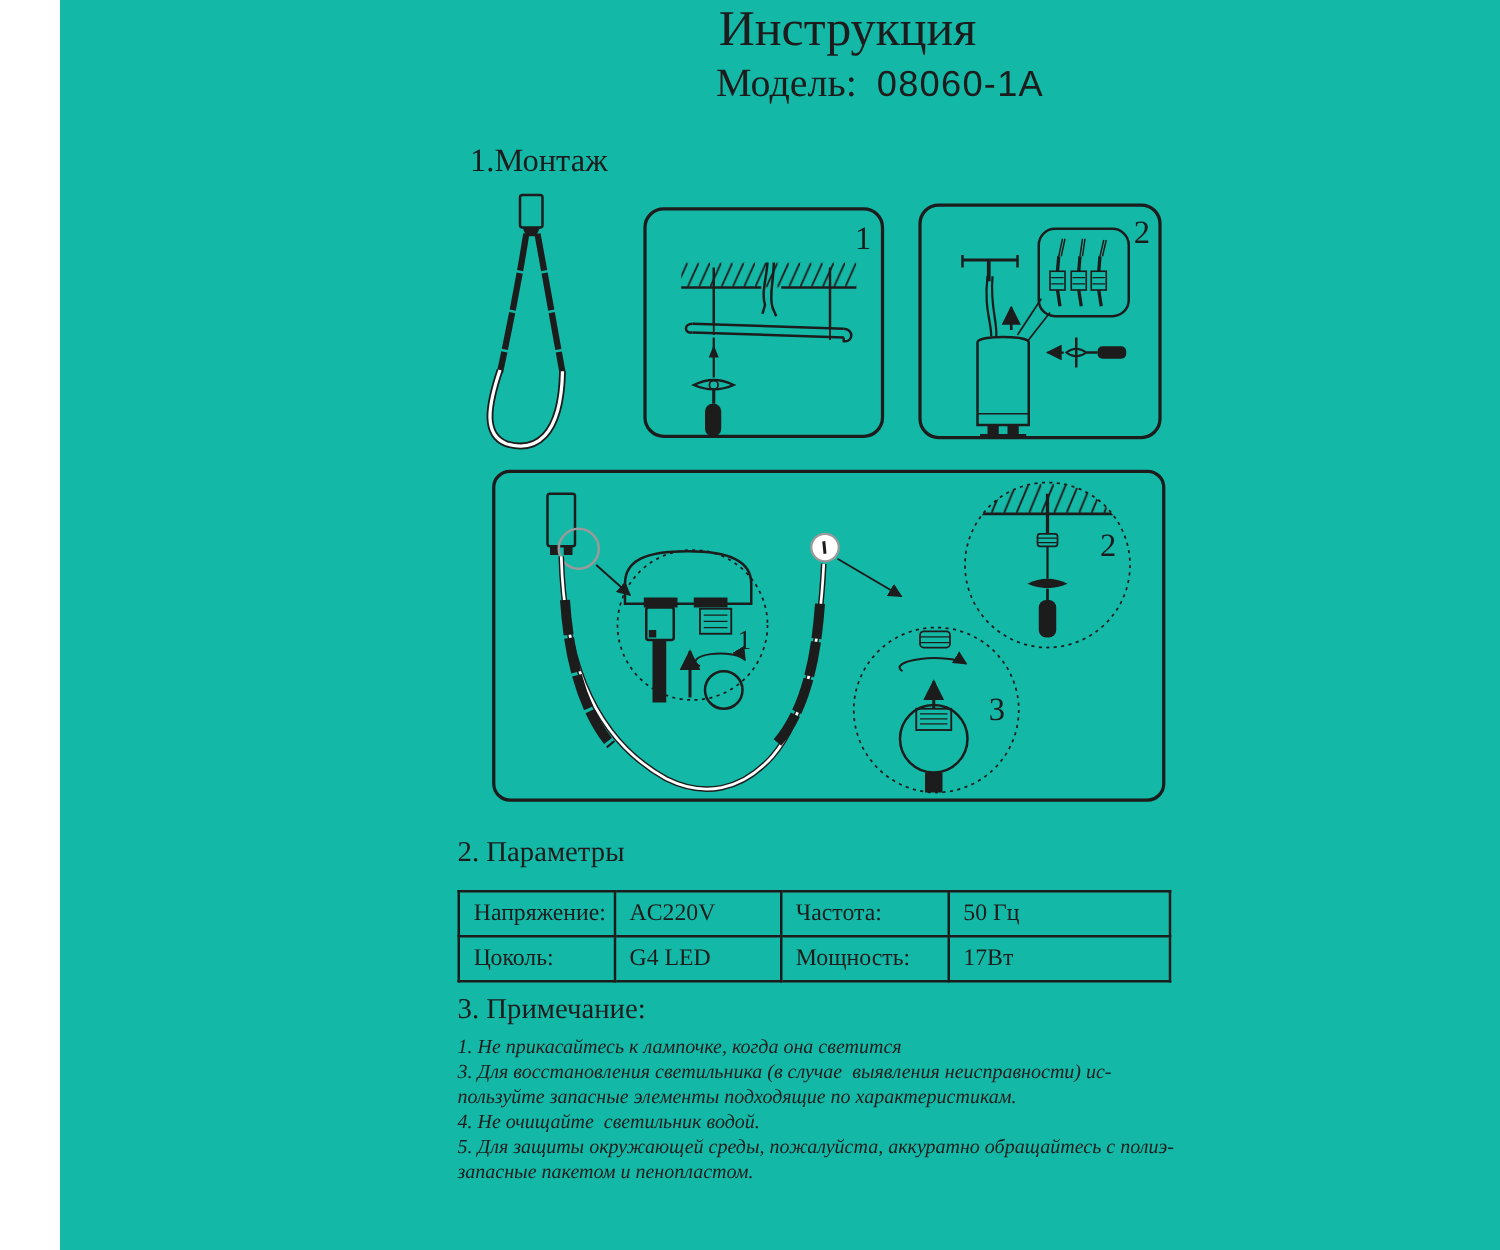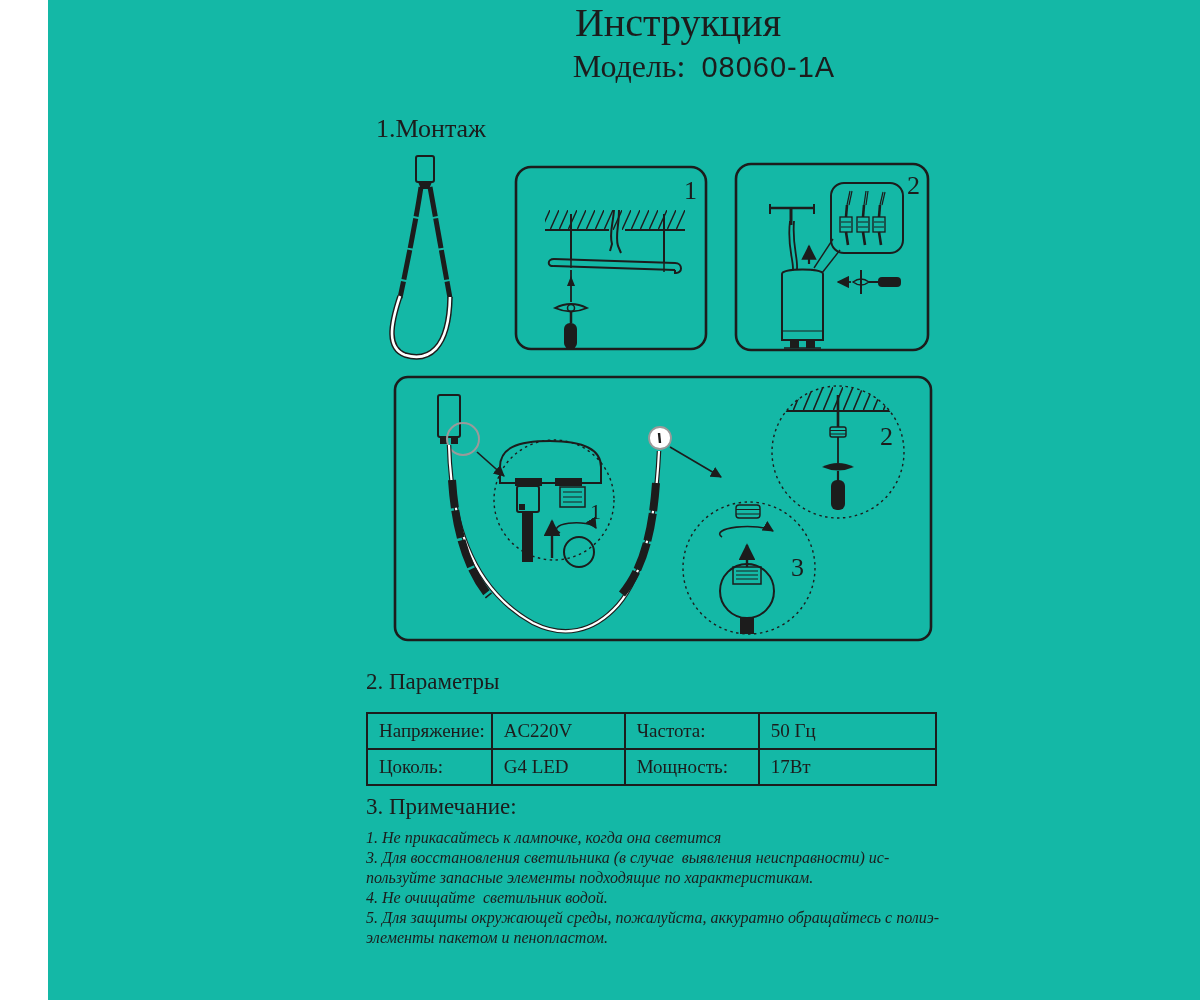--- a/index.html
+++ b/index.html
@@ -274,16 +274,16 @@
     </table>
 
   <div class="abs h-notes">3. Примечание:</div>
 
   <div class="abs notes-body">
     <div class="note-line">1. Не прикасайтесь к лампочке, когда она светится</div>
     <div class="note-line">3. Для восстановления светильника (в случае  выявления неисправности) ис-</div>
     <div class="note-line">пользуйте запасные элементы подходящие по характеристикам.</div>
     <div class="note-line">4. Не очищайте  светильник водой.</div>
     <div class="note-line">5. Для защиты окружающей среды, пожалуйста, аккуратно обращайтесь с полиэ-</div>
-    <div class="note-line">элементы пакетом и пенопластом.</div>
+    <div class="note-line">запасные пакетом и пенопластом.</div>
   </div>
 
 </div>
 
 </body></html>

